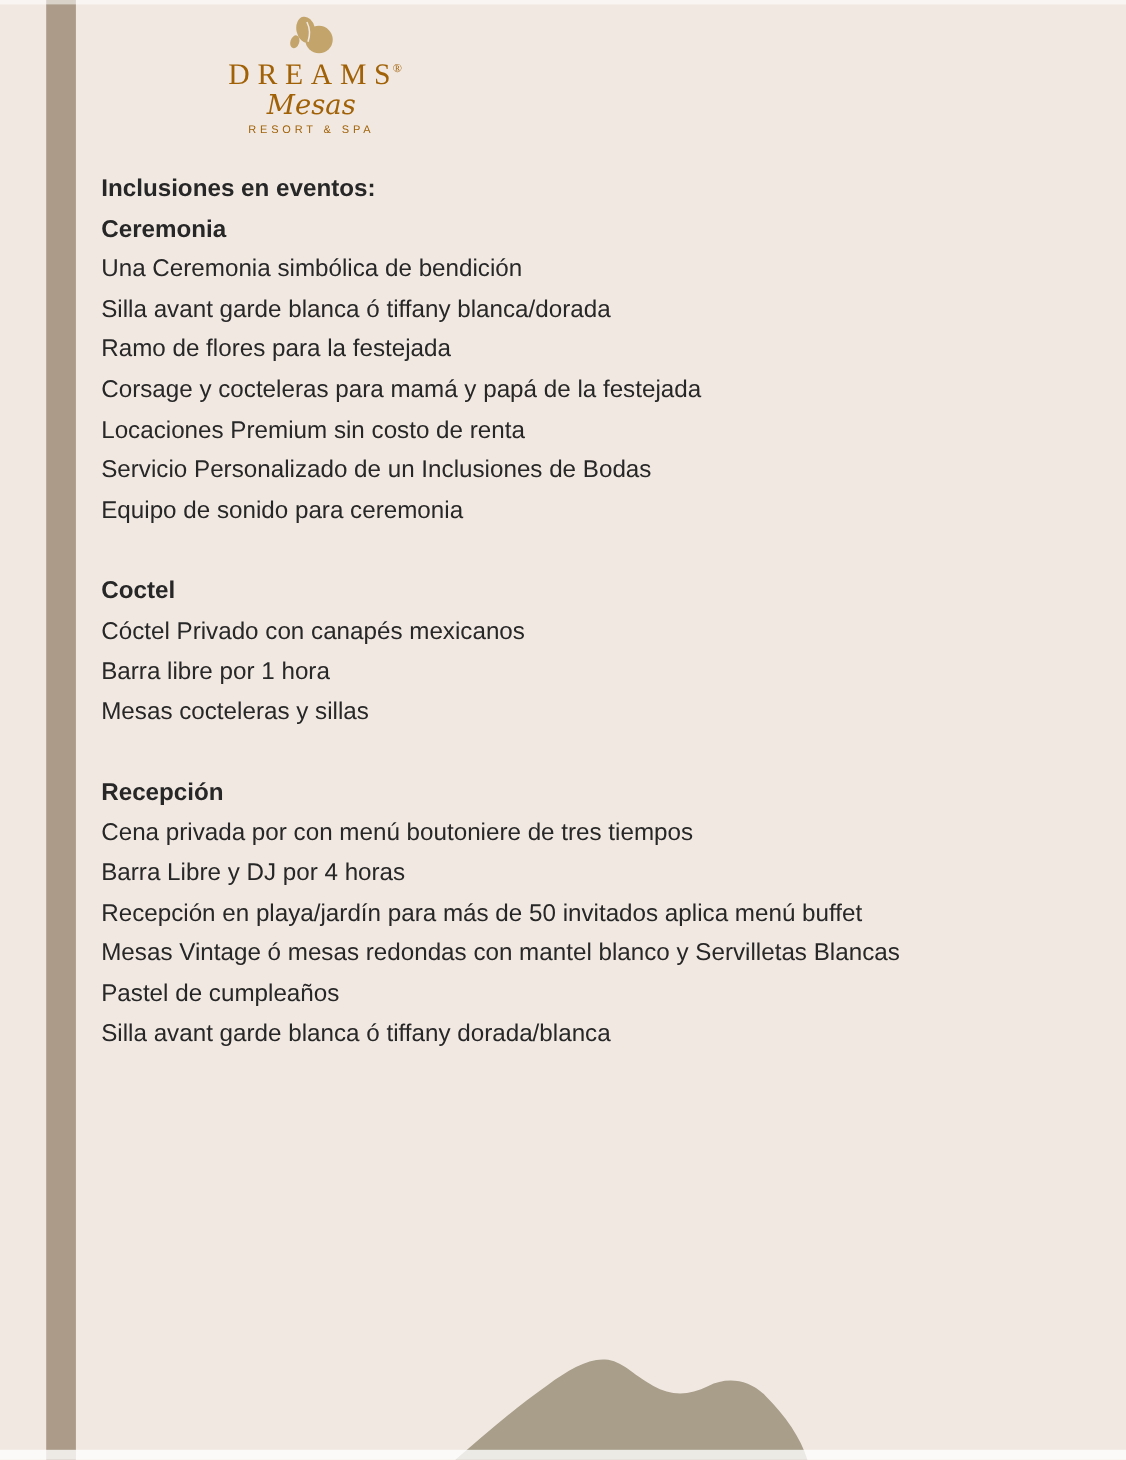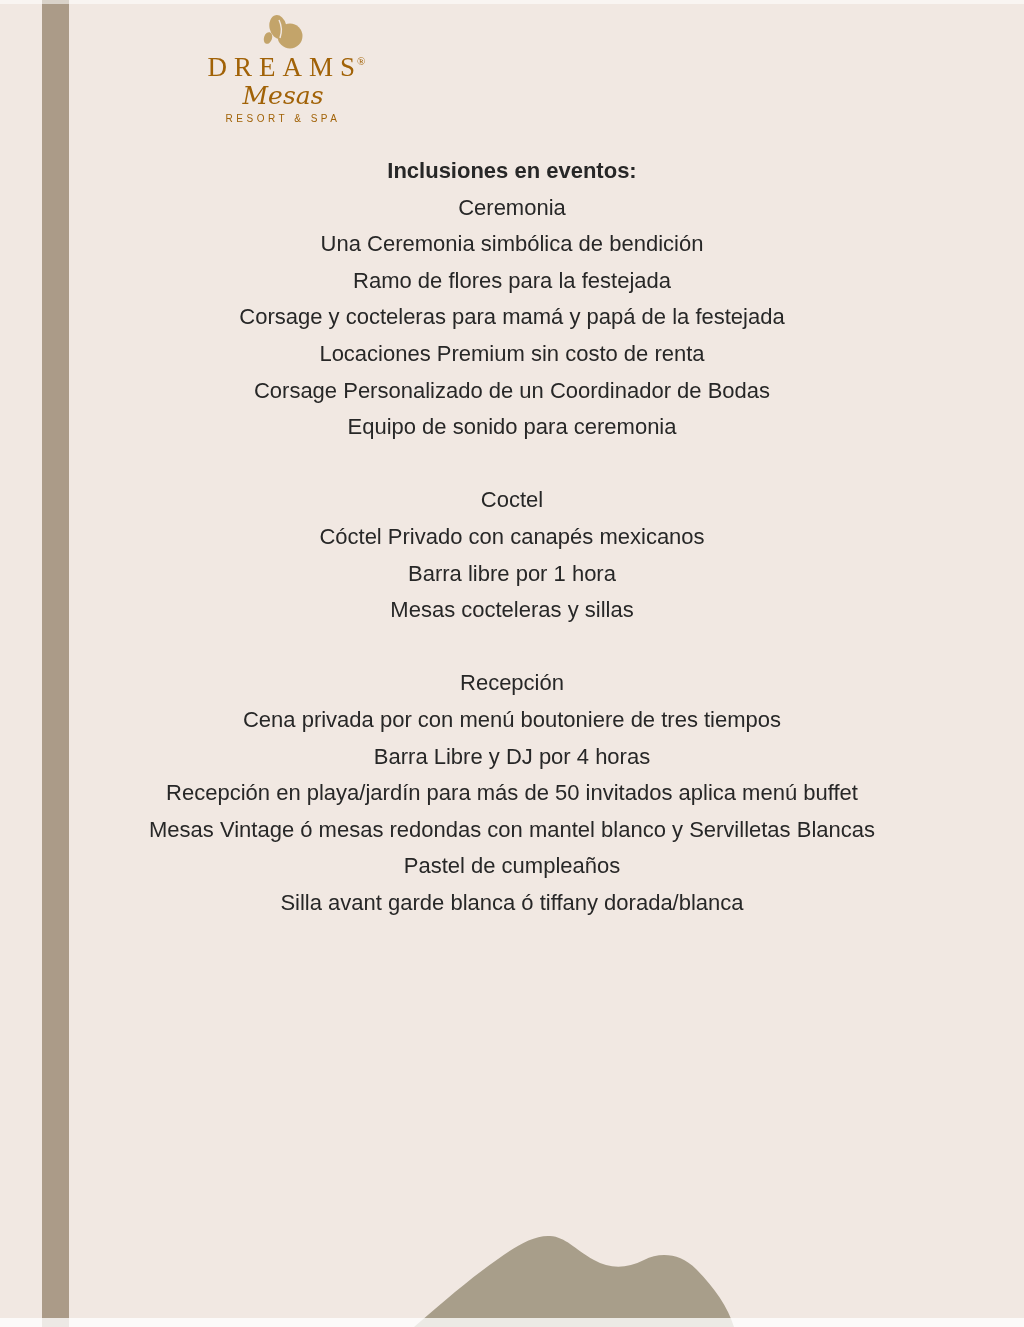--- a/index.html
+++ b/index.html
@@ -72,28 +72,27 @@
     white-space: nowrap;
   }
 
   
   .content {
     position: absolute;
     top: 153px;
     left: 50%;
     transform: translateX(-50%);
     width: 840px;
-    text-align: center;
     color: #272727;
     font-size: 22px;
     line-height: 36.6px;
     z-index: 2;
   }
   .heading { font-weight: 700; }
-  .section-title { font-weight: 400; }
+  .section-title { font-weight: 700; }
   .section.gap { margin-top: 36.6px; }
 
   
   .blob {
     position: absolute;
     left: 412px; bottom: 0;
     z-index: 1;
   }
 </style>
 </head>
@@ -115,24 +114,25 @@
     <div class="script">Mesas</div>
     <div class="tagline">RESORT &amp; SPA</div>
   </div>
 
   <div class="content">
     <div class="heading">Inclusiones en eventos:</div>
 
     <div class="section">
       <div class="section-title">Ceremonia</div>
       <div class="line">Una Ceremonia simbólica de bendición</div>
+      <div class="line">Silla avant garde blanca ó tiffany blanca/dorada</div>
       <div class="line">Ramo de flores para la festejada</div>
       <div class="line">Corsage y cocteleras para mamá y papá de la festejada</div>
       <div class="line">Locaciones Premium sin costo de renta</div>
-      <div class="line">Corsage Personalizado de un Coordinador de Bodas</div>
+      <div class="line">Servicio Personalizado de un Inclusiones de Bodas</div>
       <div class="line">Equipo de sonido para ceremonia</div>
     </div>
 
     <div class="section gap">
       <div class="section-title">Coctel</div>
       <div class="line">Cóctel Privado con canapés mexicanos</div>
       <div class="line">Barra libre por 1 hora</div>
       <div class="line">Mesas cocteleras y sillas</div>
     </div>
 

